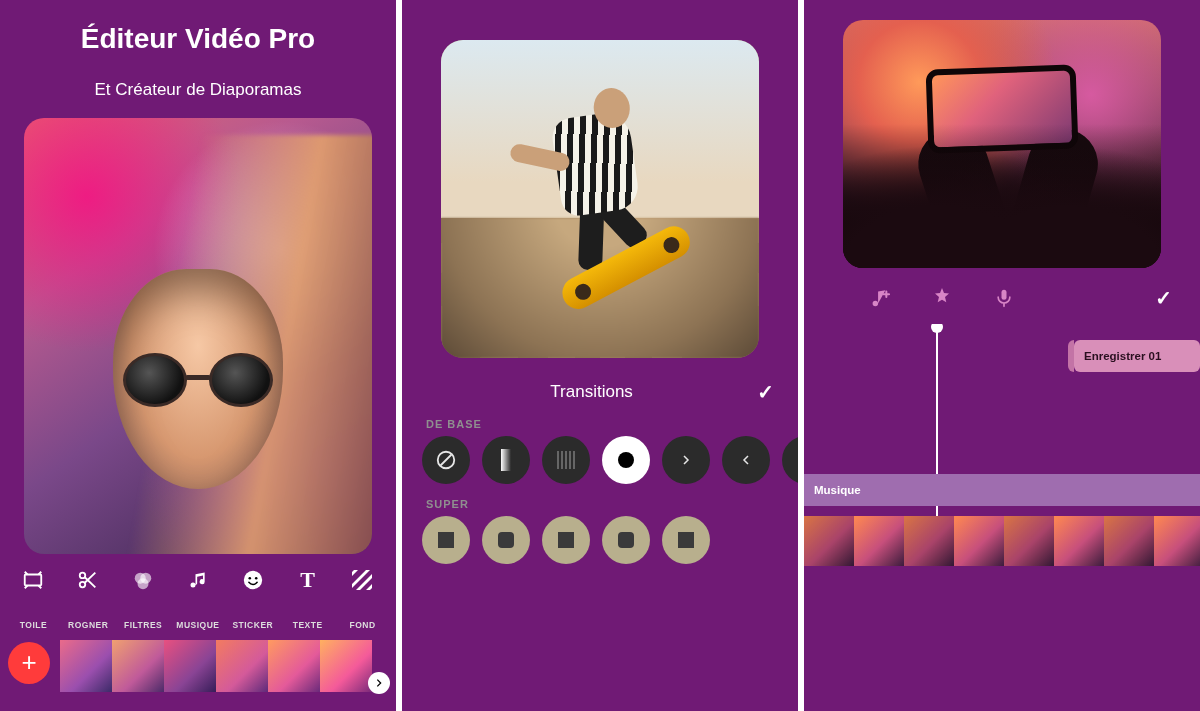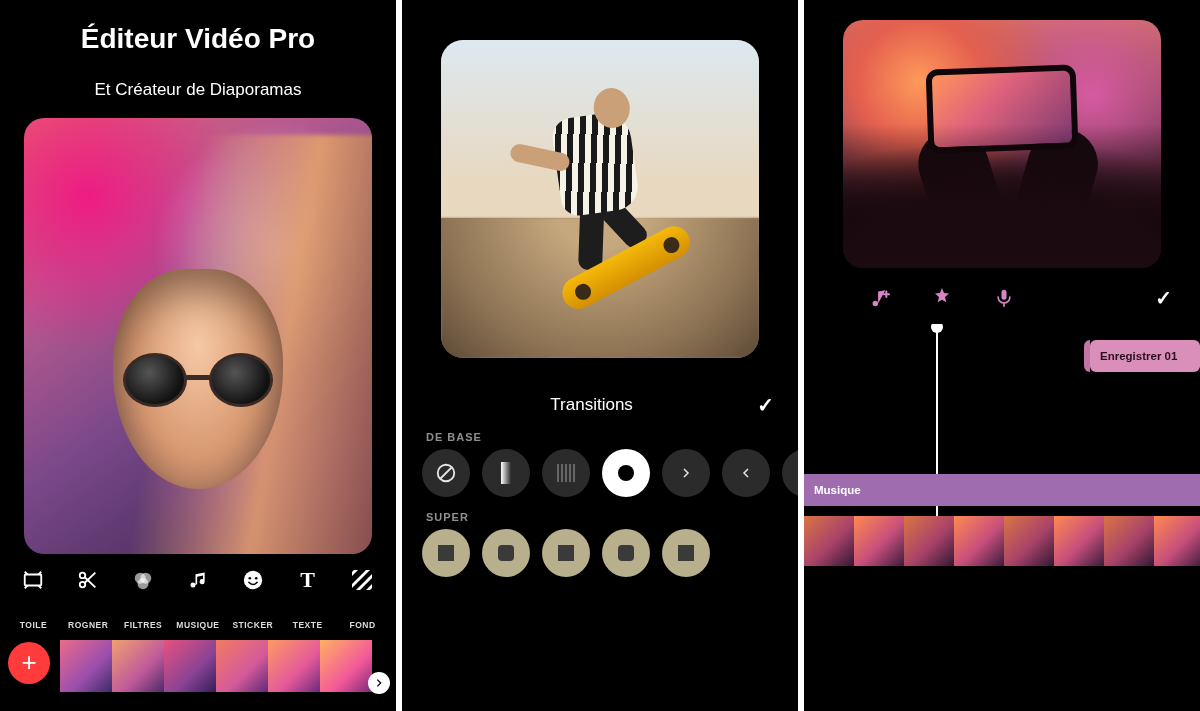--- a/index.html
+++ b/index.html
@@ -7,21 +7,21 @@
     width: 1200px;
     height: 711px;
     background: #fff;
     display: flex;
     gap: 6px;
     overflow: hidden;
     font-family: -apple-system, "Helvetica Neue", Helvetica, Arial, sans-serif;
     color: #fff;
   }
   .panel {
-    background: #000000;
+    background: #701a75;
     flex: 1 1 0;
     height: 100%;
     overflow: hidden;
     display: flex;
     flex-direction: column;
     align-items: center;
   }
   
   .p1-title { font-size: 28px; font-weight: 700; margin-top: 22px; text-align:center; line-height:1.2;}
   .p1-sub   { font-size: 17px; font-weight: 400; margin-top: 24px; text-align:center; }
@@ -125,21 +125,21 @@
   .leg1 {position:absolute; left:68px; top:104px; width:24px; height:70px;
     background:#1d1d1d; border-radius:10px; transform:rotate(10deg);}
   .leg2 {position:absolute; left:100px; top:100px; width:24px; height:60px;
     background:#1d1d1d; border-radius:10px; transform:rotate(-35deg);}
   .board {position:absolute; left:40px; top:160px; width:140px; height:32px;
     background:linear-gradient(#f5b90a,#d48f00);
     border-radius:18px; transform:rotate(-20deg);}
   .wheel {position:absolute; width:16px; height:16px; background:#3a2a1a; border-radius:50%;}
   .wheel.a{left:56px; top:186px;} .wheel.b{left:150px; top:152px;}
 
-  .trow { margin-top:35px; width:100%; display:flex; align-items:center; padding:0 24px;}
+  .trow { margin-top:22px; width:100%; display:flex; align-items:center; padding:0 24px;}
   .trow .spacer{flex:1}
   .trow .tlabel{font-size:17px; font-weight:500;}
   .check { font-size:20px; font-weight:700;}
   .section-label { align-self:flex-start; margin:14px 0 6px 24px; font-size:11px; letter-spacing:1px; color:#8f8f8f; font-weight:600;}
   .circle-row { width:100%; padding-left:20px; display:flex; gap:12px; overflow:hidden;}
   .cbtn {
     flex:0 0 48px; width:48px; height:48px; border-radius:50%;
     background:#2b2b2b; display:flex; align-items:center; justify-content:center;
     color:#e6e6e6; font-size:18px;
   }
@@ -189,21 +189,21 @@
   .audio-tools .spacer{flex:1;}
   .audio-tools .done{ color:#fff; font-size:20px; font-weight:700;}
 
   .tracks {
     margin-top:14px; position:relative; width:100%; flex:1; overflow:hidden;
   }
   .playhead { position:absolute; left:132px; top:0; width:2px; height:210px; background:#fff;}
   .ph-dot { position:absolute; left:127px; top:-3px; width:12px; height:12px; background:#fff; border-radius:50%;}
   .track { position:absolute; height:32px; border-radius:6px; display:flex; align-items:center;
     padding-left:10px; font-size:11.5px; font-weight:600; color:#2a0f20;}
-  .t-rec { right:0; top:16px;  width:110px; background:#d98fb9;}
+  .t-rec { right:0; top:16px;  width:126px; background:#d98fb9;}
   .t-rec::before{content:""; position:absolute; left:-6px; top:0; bottom:0; width:6px; background:#c373a6; border-radius:6px 0 0 6px;}
   .t-rire{ left:94px; top:62px; width:220px; background:#c76aa7;}
   .t-rire::before{content:""; position:absolute; left:-6px; top:0; bottom:0; width:6px; background:#a84c8b; border-radius:6px 0 0 6px;}
   .t-boum{ left:0; top:108px; width:110px; background:#e39bc4; border-radius:0 6px 6px 0;}
   .t-mus { left:0; top:150px; right:0; background:#9f6daf; border-radius:0;}
   .filmstrip{ position:absolute; left:0; right:0; top:192px; height:50px; display:flex;}
   .fcell{flex:0 0 50px; height:50px;
     background:linear-gradient(135deg,#ff8950,#c74f7c 55%,#3b1c3c);}
   .fcell:nth-child(odd){filter:brightness(.85);}
   svg{display:block;}

